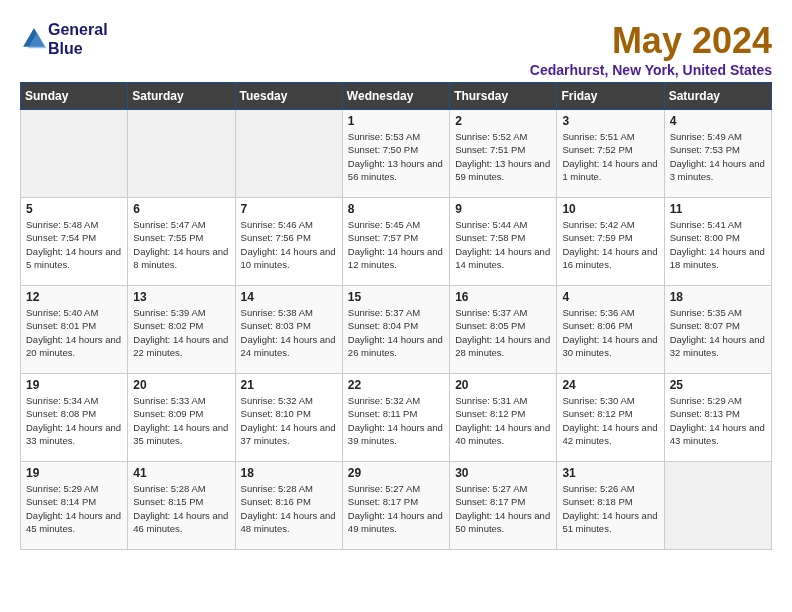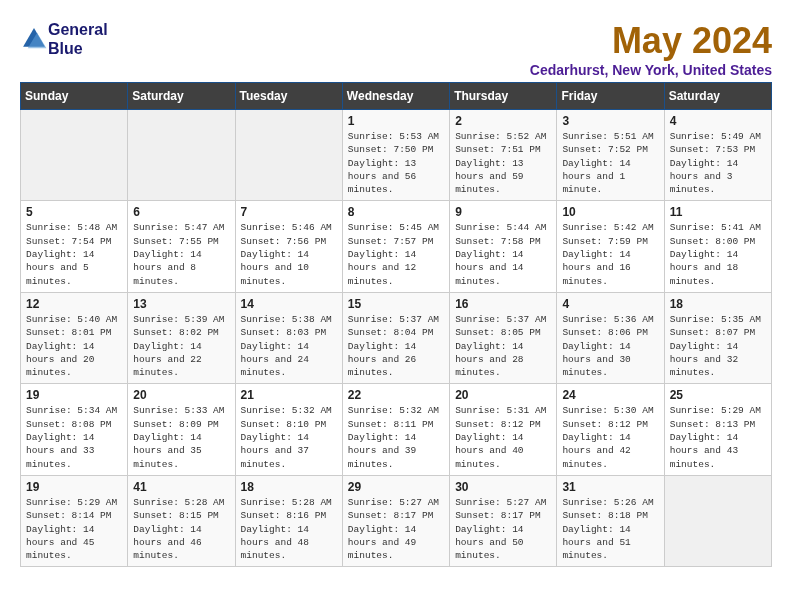--- a/index.html
+++ b/index.html
@@ -74,21 +74,20 @@
     .day-number {
       font-size: 12px;
       font-weight: bold;
       color: #222;
       margin-bottom: 2px;
     }
     .day-info {
       font-size: 9.5px;
       color: #333;
       line-height: 1.4;
-      font-family: Liberation Mono, monospace;
     }
     tbody tr:nth-child(odd) td {
       background: #f9f9f9;
     }
     tbody tr:nth-child(even) td {
       background: #fff;
     }
     td.empty {
       background: #f0f0f0 !important;
     }

